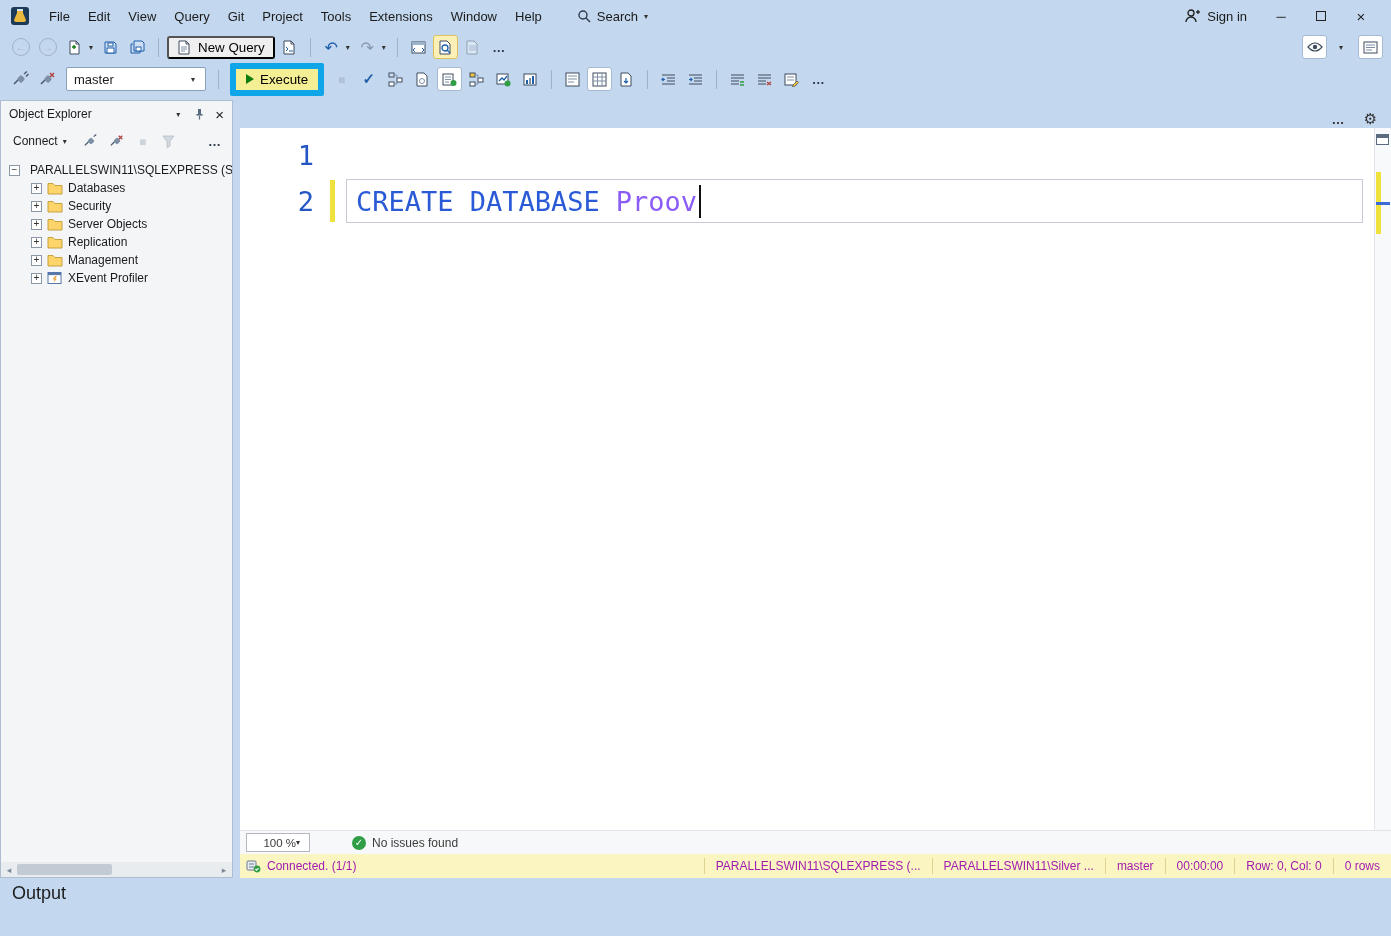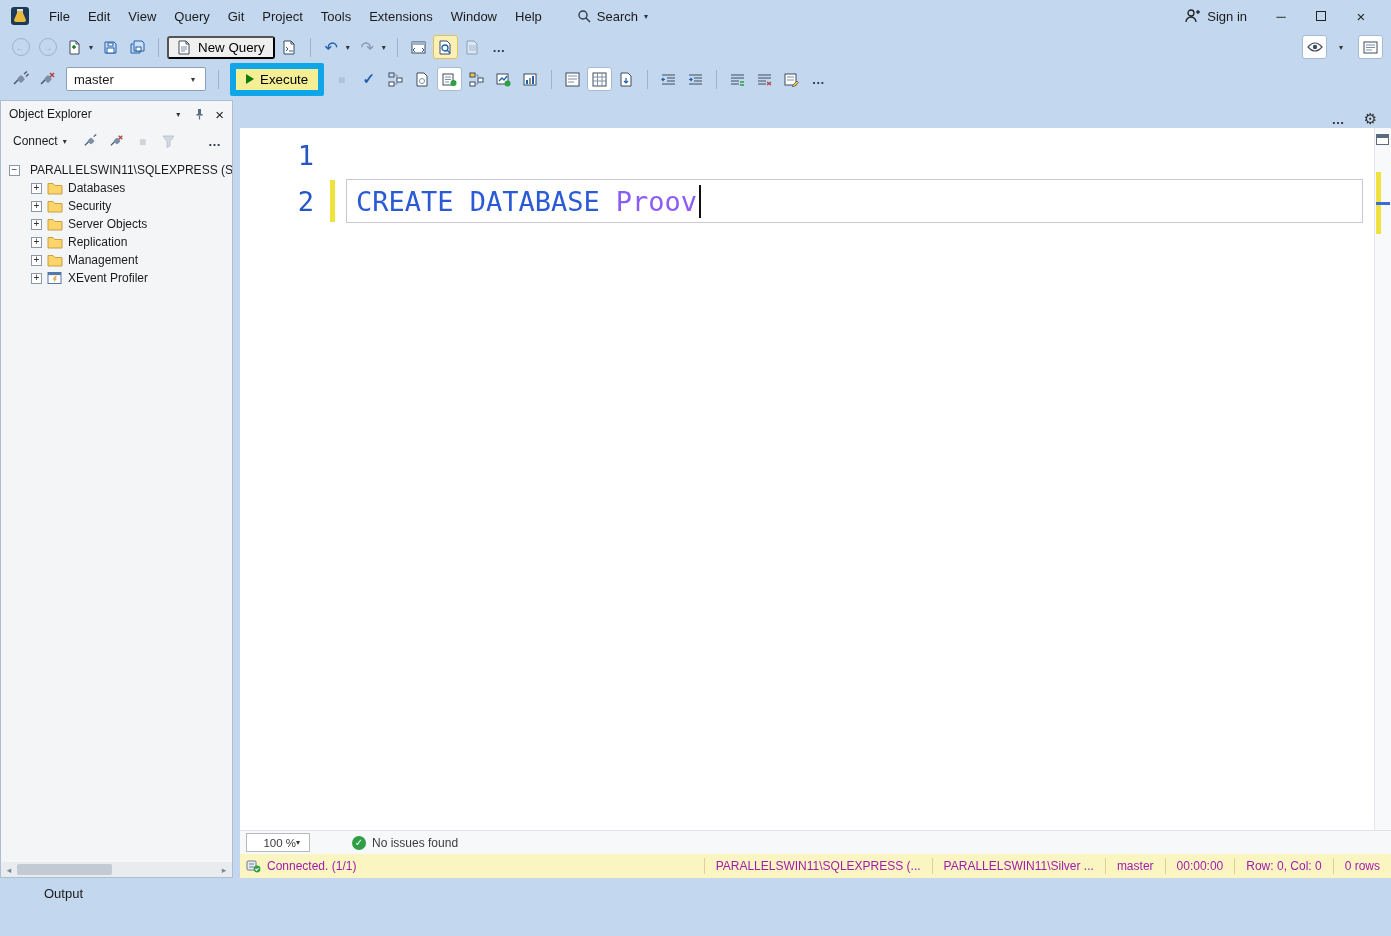--- a/index.html
+++ b/index.html
@@ -93,21 +93,21 @@
   .okdot { width:14px; height:14px; border-radius:50%; background:#2f9e44; color:#fff; font-size:10px; display:flex; align-items:center; justify-content:center; }
   .okdot::before { content:"✓"; }
   .es-right { margin-left:auto; display:flex; height:100%; align-items:center; }
   .seg { border-left:1px solid #d9dbe0; padding:0 12px; display:flex; align-items:center; height:70%; }
 
   .cstatus { height:24px; background:#fbf5c2; display:flex; align-items:center; font-size:12px; color:#a21caf; padding-left:6px; }
   .conn-left { display:flex; align-items:center; gap:6px; }
   .cs-right { margin-left:auto; display:flex; height:100%; align-items:center; }
   .cseg { border-left:1px solid #ddd290; padding:0 11px; display:flex; align-items:center; height:70%; }
 
-  .output-row { height:30px; display:flex; align-items:center; padding-left:12px; font-size:13px;margin-left:32px; }
+  .output-row { height:30px; display:flex; align-items:center; padding-left:12px; font-size:18px; }
   .appbar { height:28px; background:#ccddee; border-top:1px solid #a9bdd6; display:flex; align-items:center; gap:8px; padding:0 10px; font-size:12.5px; }
   .ab-right { margin-left:auto; display:flex; align-items:center; gap:14px; }
 </style>
 </head>
 <body>
 
 <div class="window">
 
   <div class="menubar">
     <svg class="logo" viewBox="0 0 20 20">

